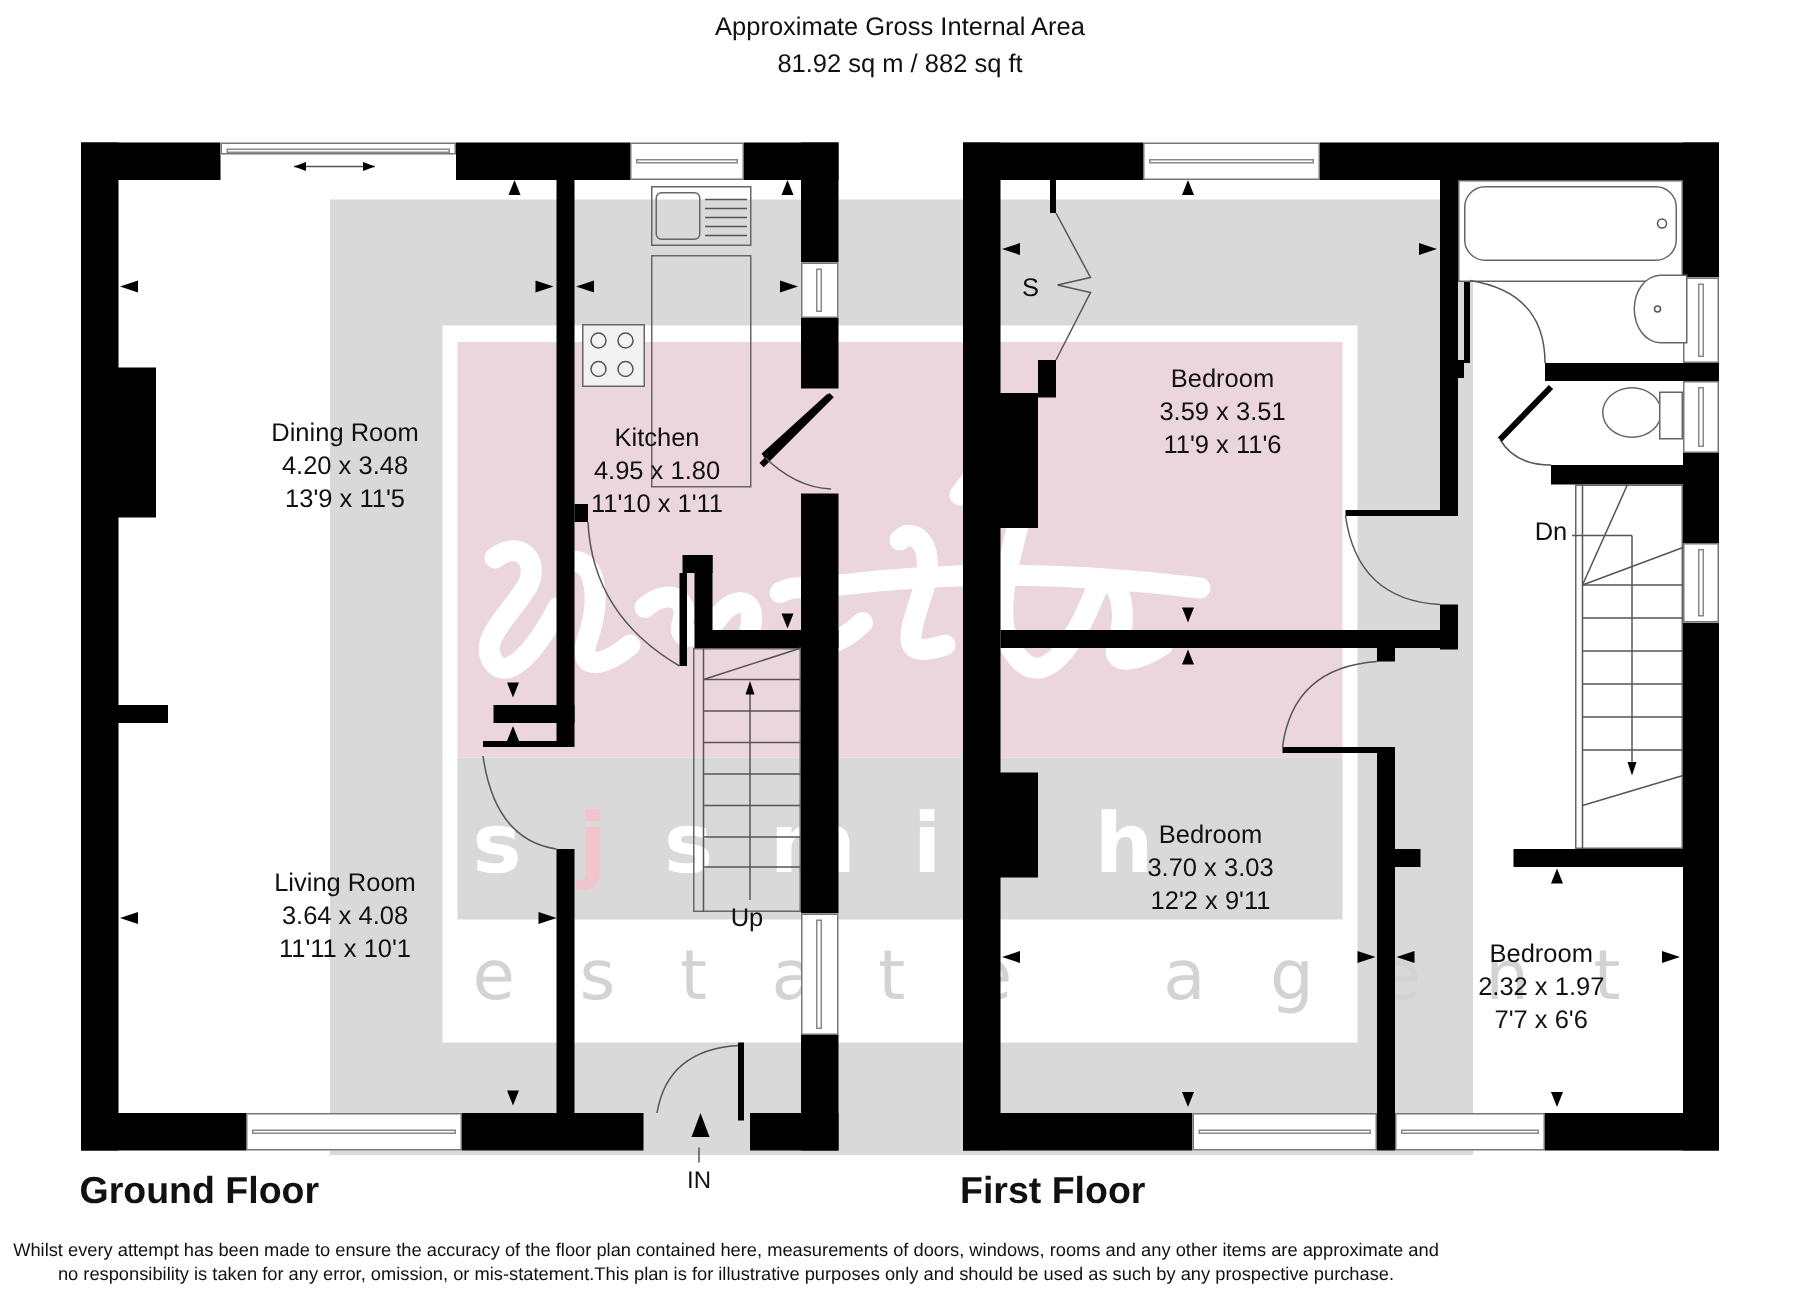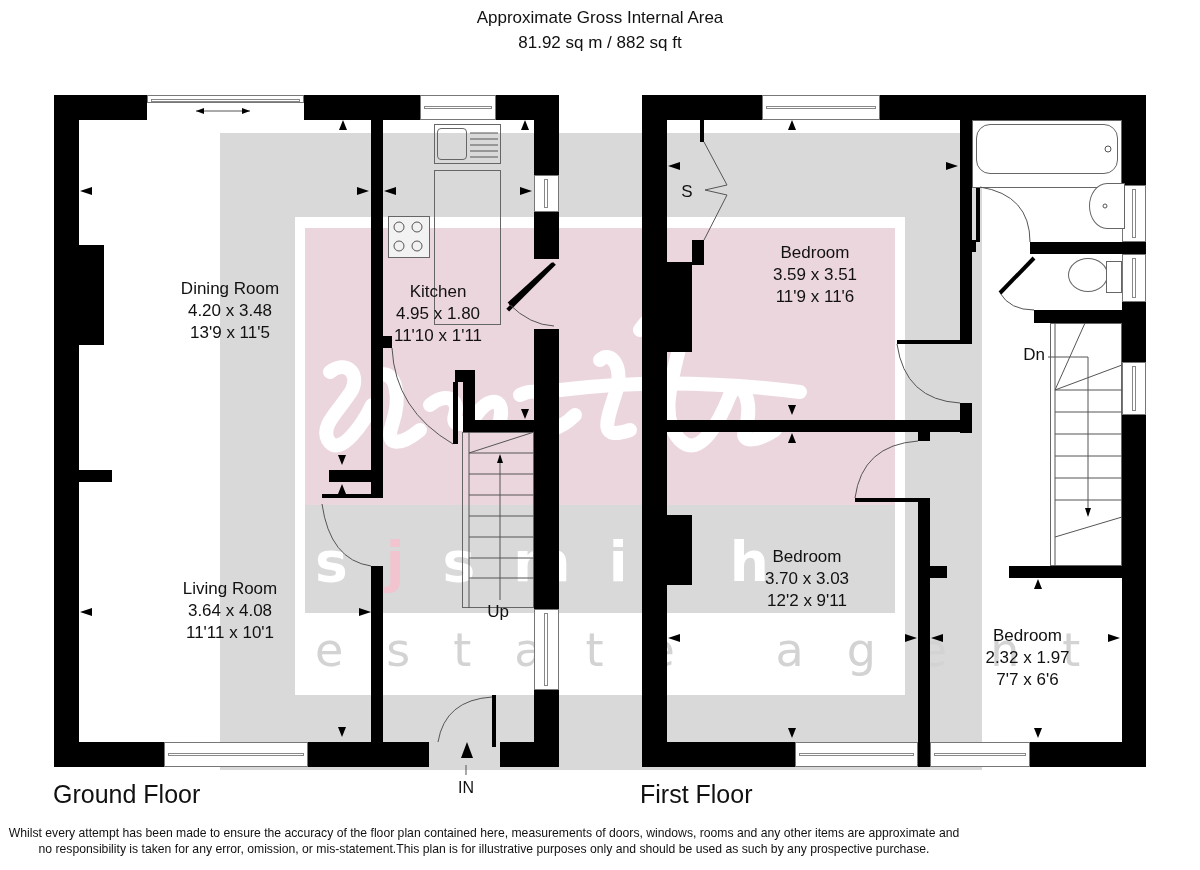--- a/index.html
+++ b/index.html
@@ -10,21 +10,21 @@
   .wm-white { background:#ffffff; }
   .wm-pink { background:#ecd6dd; }
   .wm-text { font-family:"DejaVu Sans", sans-serif; font-weight:bold; color:#ffffff; letter-spacing:38px; font-size:55px; line-height:84px; }
   .wm-text2 { font-family:"DejaVu Sans", sans-serif; color:#d3d3d3; letter-spacing:43px; font-size:46px; line-height:46px; }
   .w { position:absolute; background:#000; }
   .win { position:absolute; background:#fff; border:1px solid #777; box-sizing:border-box; }
   .win::after { content:""; position:absolute; left:3px; right:3px; top:45%; height:3px; border:1px solid #888; box-sizing:border-box; }
   .winv { position:absolute; background:#fff; border:1px solid #777; box-sizing:border-box; }
   .winv::after { content:""; position:absolute; top:3px; bottom:3px; left:40%; width:4px; border:1px solid #888; box-sizing:border-box; }
   .room { position:absolute; text-align:center; font-size:17px; line-height:22px; color:#111; }
-  .floor-label { position:absolute; font-weight:normal; font-size:25px; line-height:28px; }
+  .floor-label { position:absolute; font-weight:bold; font-size:25px; line-height:28px; }
   .disclaimer { position:absolute; left:0; width:968px; text-align:center; font-size:12.2px; line-height:16px; }
   .arrow { position:absolute; width:0; height:0; }
   .aup { border-left:4px solid transparent; border-right:4px solid transparent; border-bottom:10px solid #000; }
   .adown { border-left:4px solid transparent; border-right:4px solid transparent; border-top:10px solid #000; }
   .aleft { border-top:4px solid transparent; border-bottom:4px solid transparent; border-right:12px solid #000; }
   .aright { border-top:4px solid transparent; border-bottom:4px solid transparent; border-left:12px solid #000; }
   .fixture { position:absolute; border:1px solid #666; box-sizing:border-box; background:transparent; }
   svg.overlay { position:absolute; left:0; top:0; }
 </style>
 </head>

